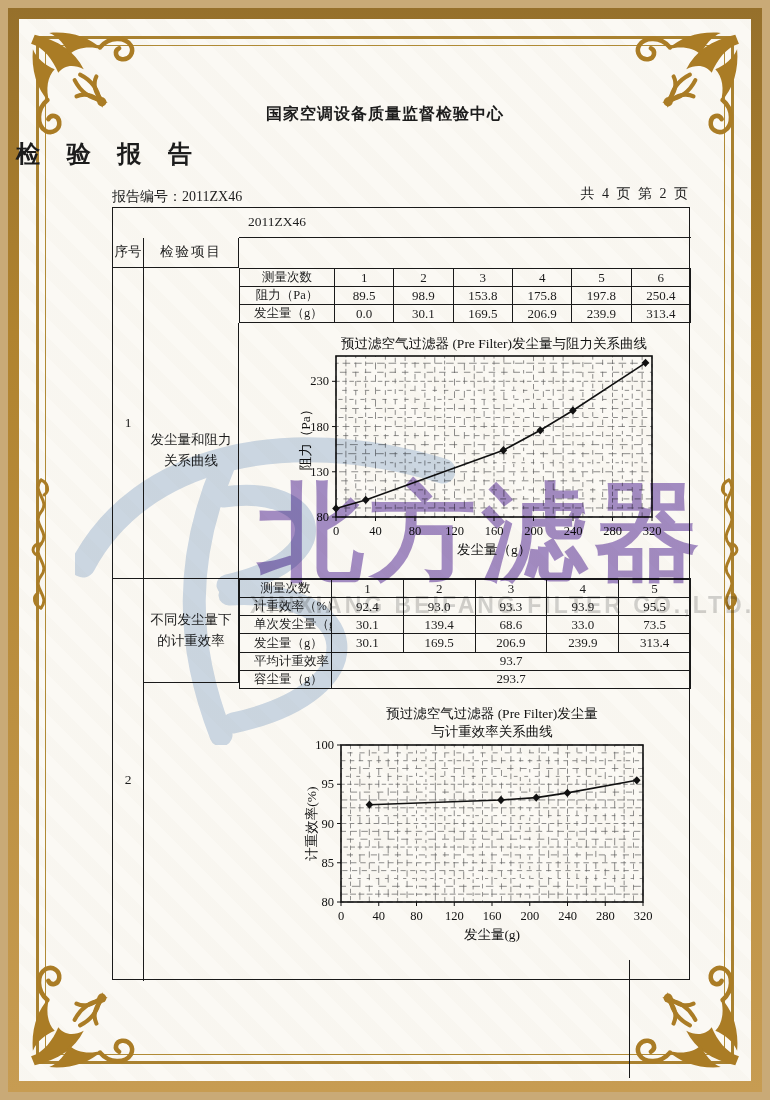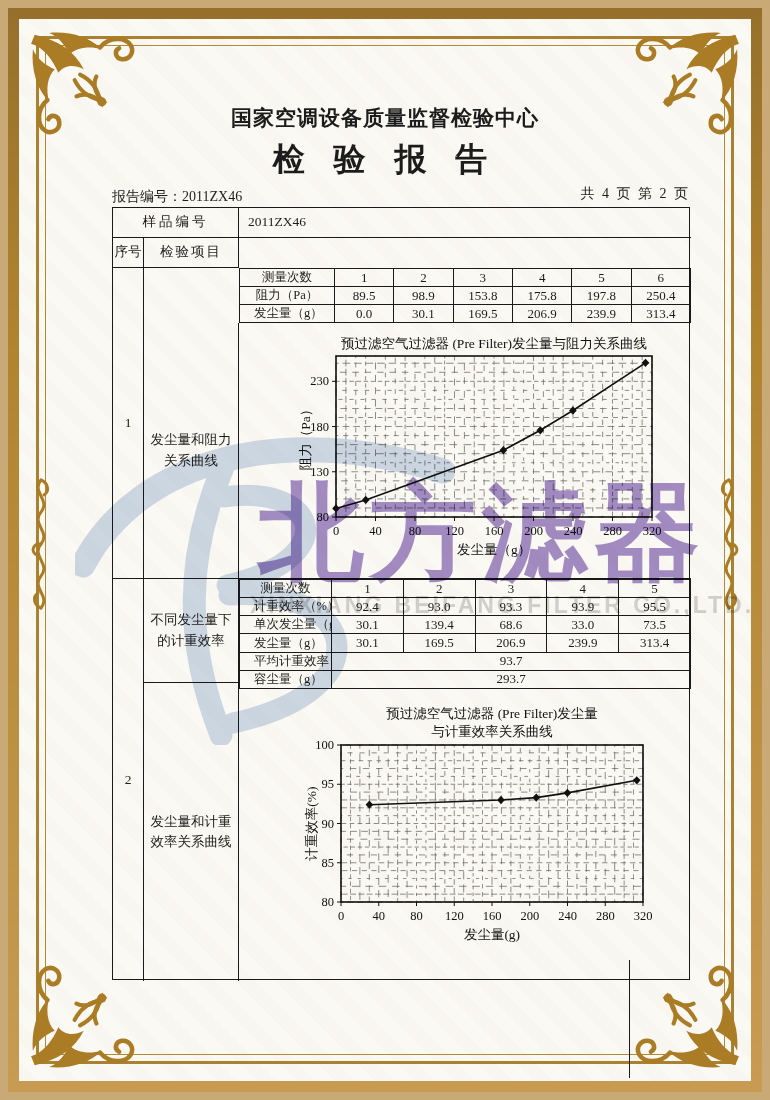--- a/index.html
+++ b/index.html
@@ -18,23 +18,23 @@
   .corner{position:absolute;width:118px;height:118px;pointer-events:none;}
   .corner.tl{left:22px;top:22px;}
   .corner.tr{right:22px;top:22px;transform:scaleX(-1);}
   .corner.bl{left:22px;bottom:22px;transform:scaleY(-1);}
   .corner.br{right:22px;bottom:22px;transform:scale(-1,-1);}
   .side-scroll{position:absolute;width:26px;height:140px;top:478px;pointer-events:none;}
   .side-scroll.left{left:28px;}
   .side-scroll.right{right:28px;transform:scaleX(-1);}
   
   .org-title{position:absolute;left:0;right:0;top:104px;text-align:center;
-    font-family:"Liberation Sans",sans-serif;font-weight:bold;font-size:21px;letter-spacing:1px;}
-  .report-title{position:absolute;left:0;right:0;top:138px;text-align:center;
-    font-family:"Liberation Sans",sans-serif;font-weight:bold;font-size:32px;letter-spacing:10px;}
+    font-family:"Liberation Sans",sans-serif;font-weight:bold;font-size:16px;letter-spacing:1px;}
+  .report-title{position:absolute;left:16px;right:0;top:138px;text-align:left;
+    font-family:"Liberation Sans",sans-serif;font-weight:bold;font-size:24px;letter-spacing:10px;}
   .report-no{position:absolute;left:112px;top:188px;font-size:14px;}
   .page-info{position:absolute;right:80px;top:185px;font-size:14px;letter-spacing:2px;}
   
   .doc-table{position:absolute;left:112px;top:207px;width:578px;height:773px;
     border:1.5px solid #1a1a1a;box-sizing:border-box;font-size:13.5px;}
   .cell{position:absolute;box-sizing:border-box;display:flex;align-items:center;justify-content:center;
     text-align:center;line-height:1.5;}
   .br{border-right:1px solid #1a1a1a;}
   .bb{border-bottom:1px solid #1a1a1a;}
   .cell.left-al{justify-content:flex-start;padding-left:9px;text-align:left;}
@@ -112,33 +112,31 @@
 <svg class="side-scroll right">
     <use href="#side-scroll-motif"></use>
   </svg>
 
 <div class="org-title">国家空调设备质量监督检验中心</div>
 <div class="report-title">检 验 报 告</div>
 <div class="report-no">报告编号：2011ZX46</div>
 <div class="page-info">共 4 页 第 2 页</div>
 
 <div class="doc-table">
-  <div class="cell br bb" style="left:0;top:0;width:126px;height:30px;letter-spacing:3px;">样品编号</div>
   <div class="cell bb left-al" style="left:126px;top:0;width:452px;height:30px;">2011ZX46</div>
 
   <div class="cell br bb" style="left:0;top:30px;width:31px;height:30px;">序号</div>
   <div class="cell br bb" style="left:31px;top:30px;width:95px;height:30px;letter-spacing:2px;">检验项目</div>
 
   <div class="cell br bb" style="left:0;top:60px;width:31px;height:311px;">1</div>
   <div class="cell br bb item-cell" style="left:31px;top:115px;width:95px;height:256px;">发尘量和阻力关系曲线</div>
   <div class="cell bb" style="left:126px;top:60px;width:452px;height:311px;"></div>
 
   <div class="cell br" style="left:0;top:371px;width:31px;height:402px;">2</div>
   <div class="cell br bb item-cell" style="left:31px;top:371px;width:95px;height:104px;">不同发尘量下的计重效率</div>
-  <div class="cell br item-cell" style="left:31px;top:475px;width:95px;height:298px;">发尘量和计重效率关系曲线</div>
 
   <table class="inner" id="t1">
     <colgroup>
         <col style="width:95px">
         <col>
         <col>
         <col>
         <col>
         <col>
         <col>

